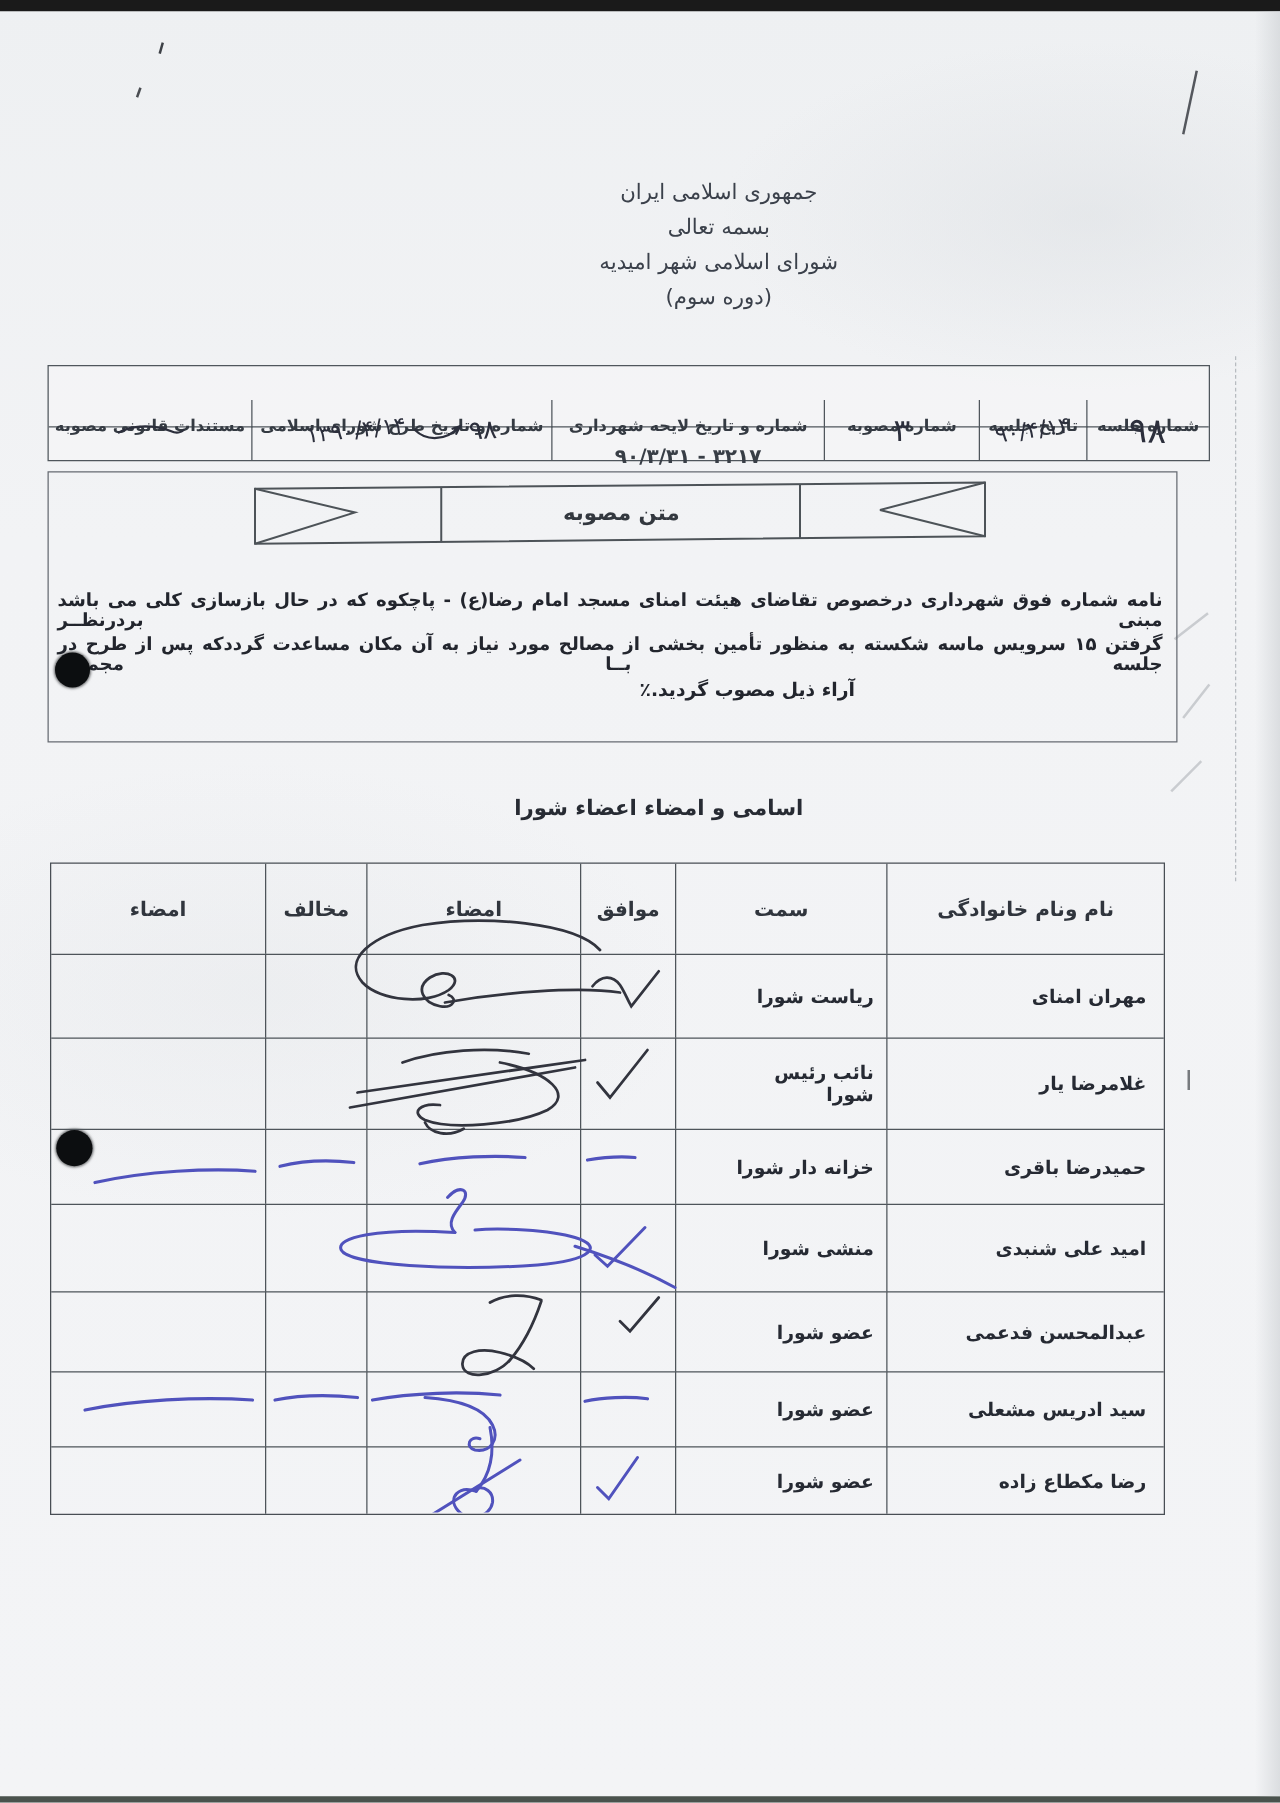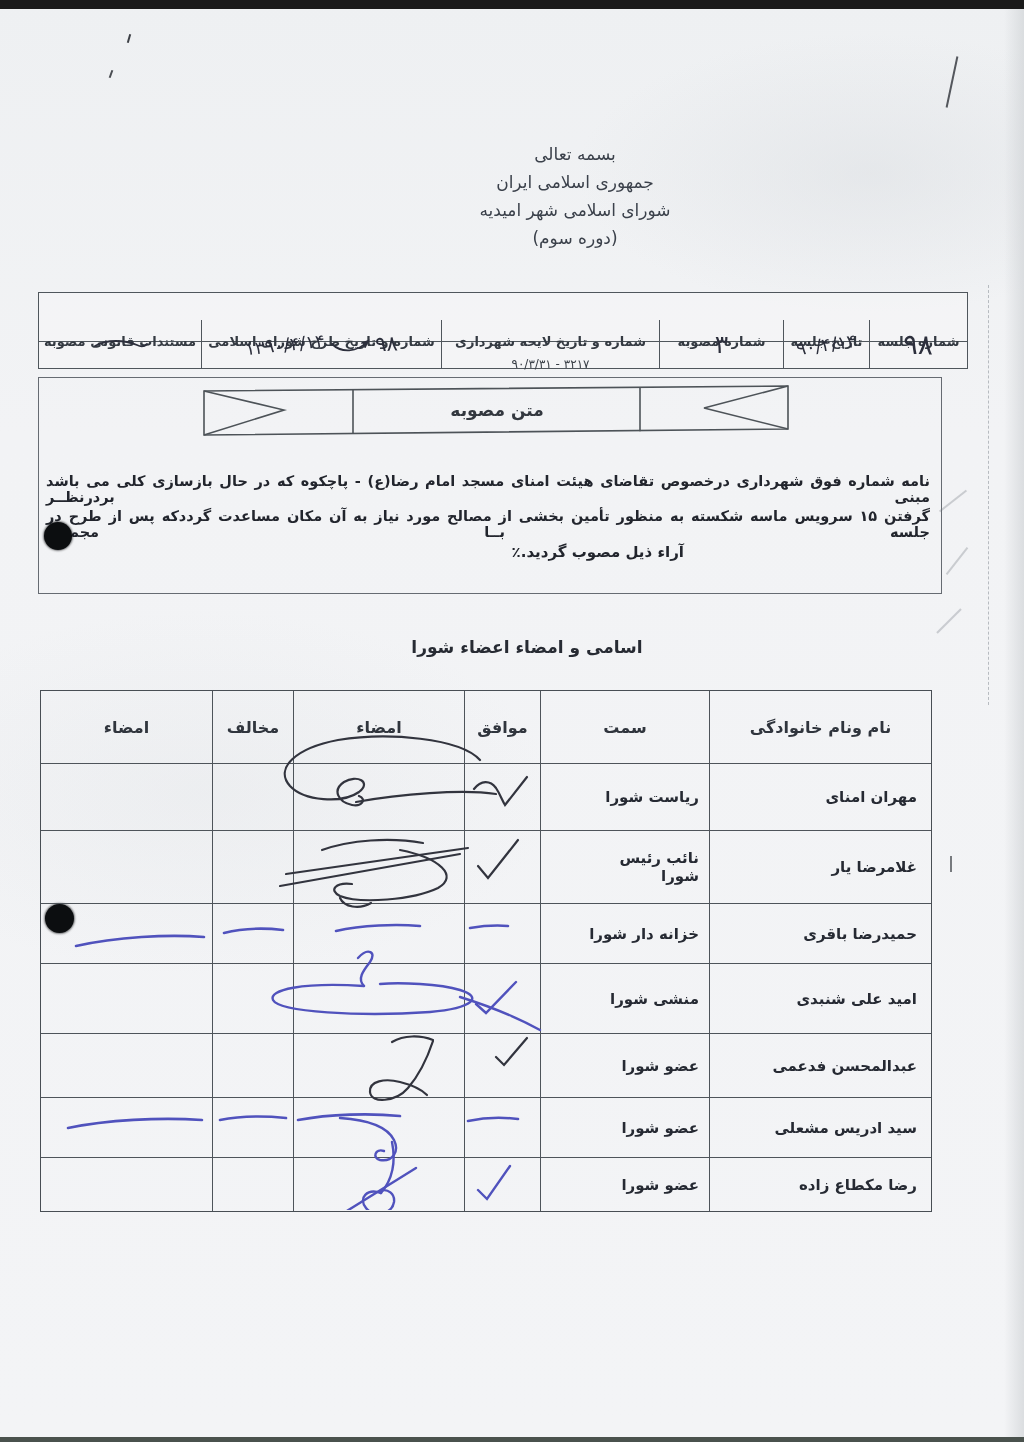--- a/index.html
+++ b/index.html
@@ -36,21 +36,21 @@
     grid-template-columns:98px 86px 124px 218px 240px 162px;
     grid-template-rows:27px 48px;
     border:1.6px solid #4f565c;background:rgba(248,249,250,.35);}
   .t1 .cell{border-inline-end:1.6px solid #4f565c;display:flex;align-items:center;justify-content:center;overflow:visible;}
   .t1 .cell:nth-child(6n){border-inline-end:none;}
   .t1 .hrow{border-bottom:1.6px solid #4f565c;font-weight:bold;font-size:13px;color:#343a42;margin-top:48px;}
   .hw{color:#2c2f3c;}
   .hw-big{font-size:28px;transform:rotate(2deg);}
   .hw-date{font-size:18px;transform:rotate(-8deg);}
   .hw-mid{font-size:25px;}
-  .printed-val{font-size:12px;font-weight:normal;color:#383e46;direction:rtl;margin-top:40px;}
+  .printed-val{font-size:16px;font-weight:bold;color:#383e46;direction:rtl;margin-top:40px;}
   .plan-cell{display:flex;direction:rtl;align-items:center;gap:4px;}
   .plan-num{font-size:21px;transform:rotate(-3deg);}
   .plan-date{font-size:18px;transform:rotate(-6deg);letter-spacing:1px;}
   
   .res-box{left:38px;top:377px;width:902px;height:215px;border:1.6px solid #666b72;}
   .ribbon{left:190px;top:380px;width:618px;height:60px;}
   .res-line{direction:rtl;font-weight:bold;color:#22252d;font-size:14.5px;}
   .res-j{left:46px;width:884px;text-align:justify;text-align-last:justify;}
   .line1{top:473px;}
   .line2{top:508px;}
@@ -86,22 +86,22 @@
   <div class="abs fold-dotted"></div>
   <div class="abs pen-diagonal"></div>
   <div class="abs tick1"></div>
   <div class="abs tick2"></div>
   <div class="abs tick3"></div>
   <div class="abs margin-scribble" style="left:936px;top:500px;transform:rotate(-38deg);"></div>
   <div class="abs margin-scribble" style="left:940px;top:560px;transform:rotate(-52deg);"></div>
   <div class="abs margin-scribble" style="left:932px;top:620px;transform:rotate(-45deg);"></div>
 
   <div class="abs doc-header">
+    <div>جمهوری اسلامی ایران</div>
     <div>بسمه تعالی</div>
-    <div>جمهوری اسلامی ایران</div>
     <div>شورای اسلامی شهر امیدیه</div>
     <div>(دوره سوم)</div>
   </div>
 
   <div class="abs t1">
     <div class="cell hrow">شماره جلسه</div>
     <div class="cell hrow">تاریخ جلسه</div>
     <div class="cell hrow">شماره مصوبه</div>
     <div class="cell hrow">شماره و تاریخ لایحه شهرداری</div>
     <div class="cell hrow">شماره و تاریخ طرح شورای اسلامی</div>

